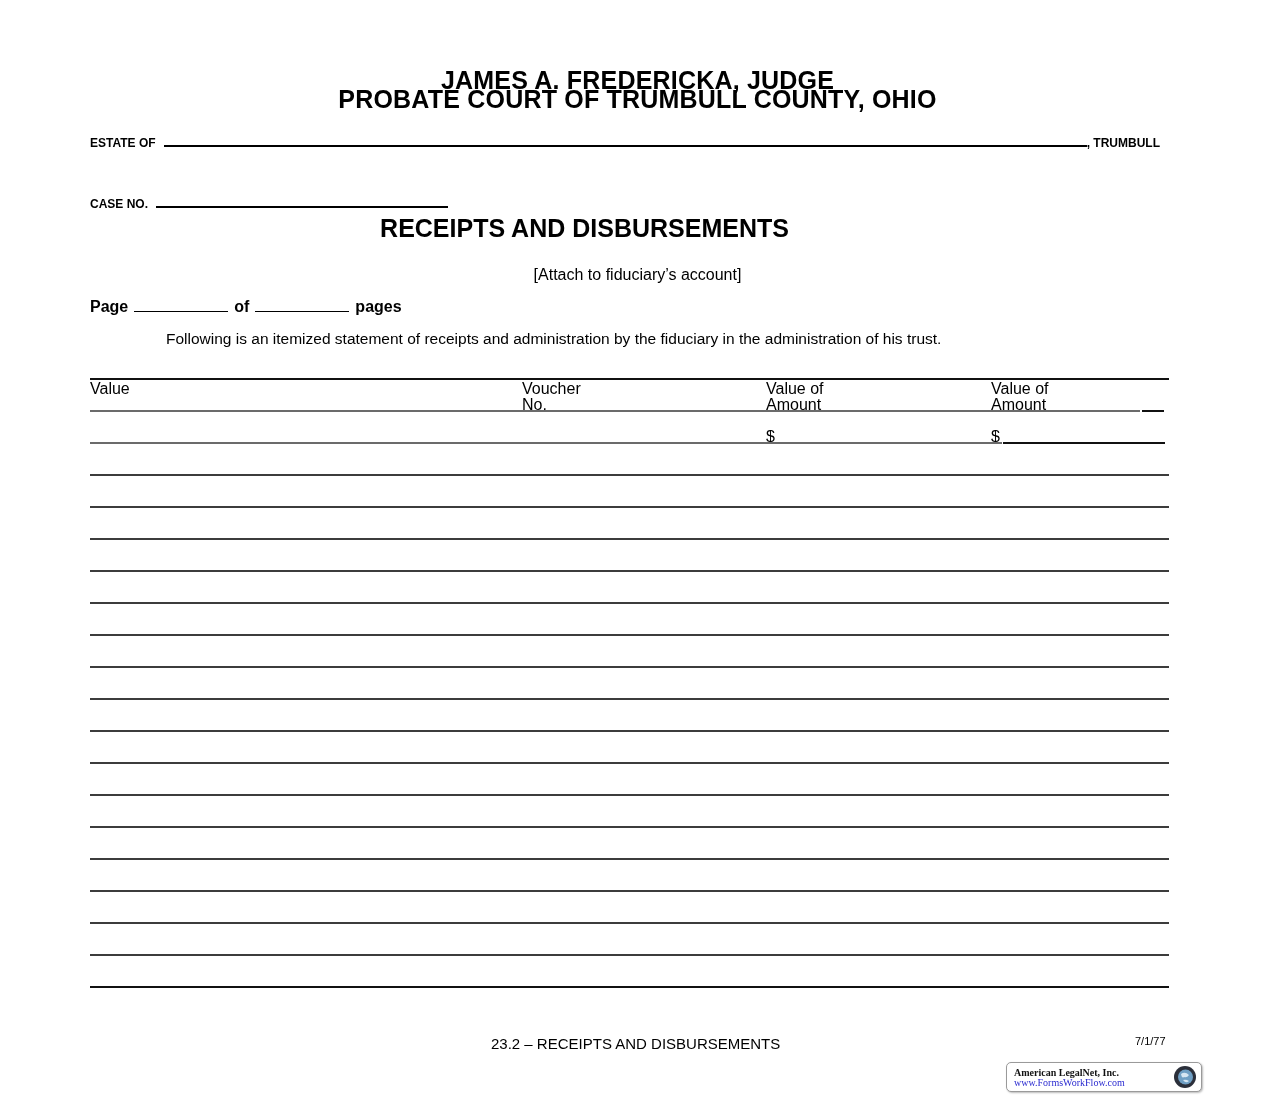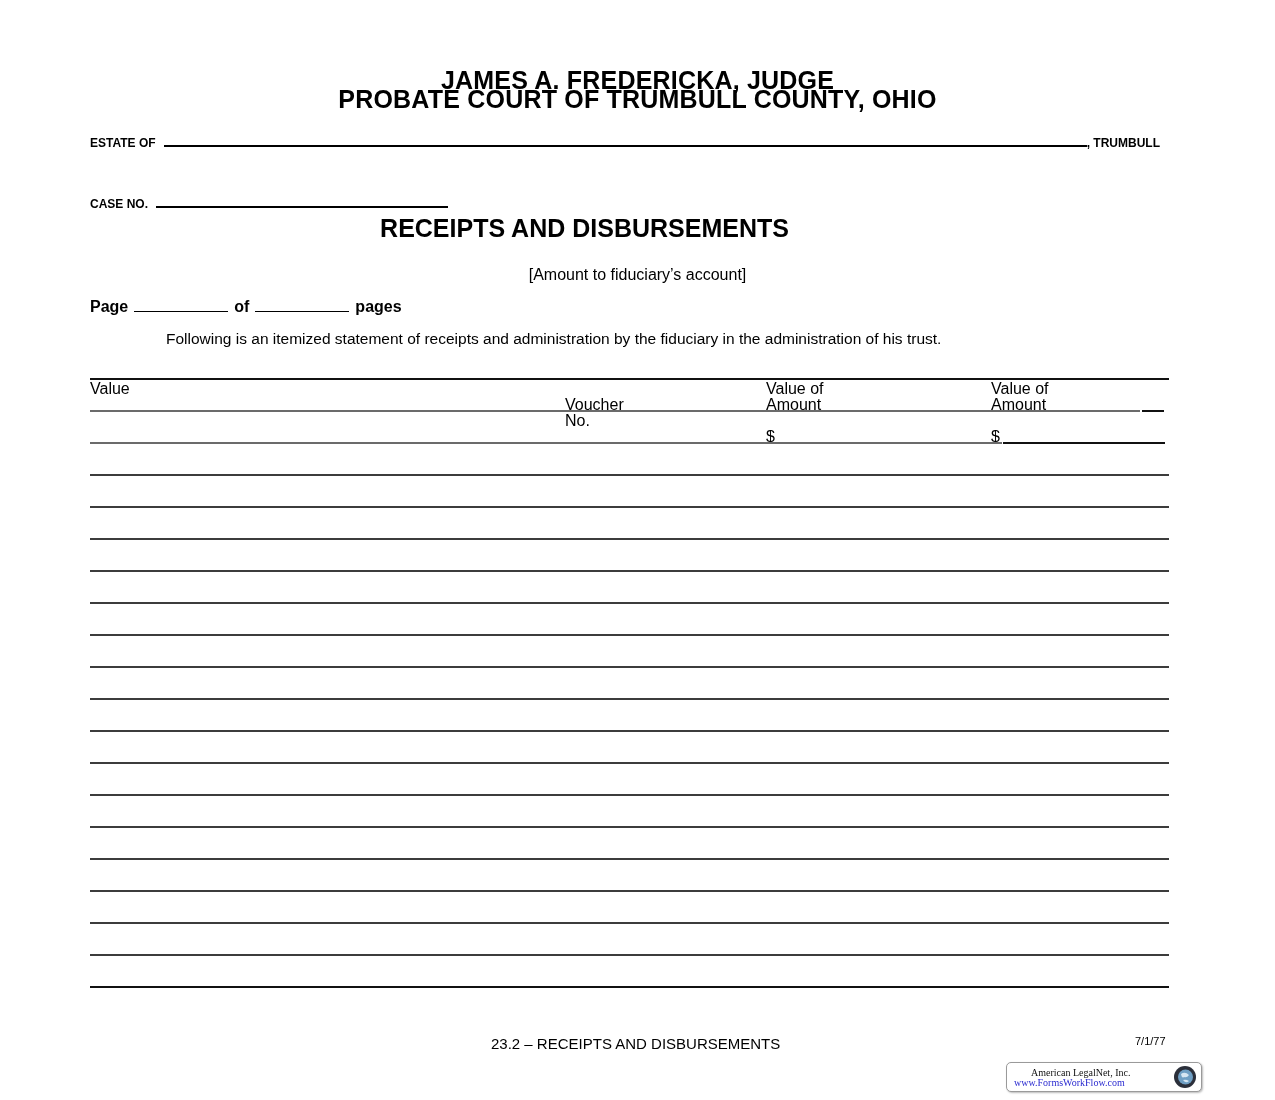--- a/index.html
+++ b/index.html
@@ -22,22 +22,22 @@
   .rule.black { border-top: 2px solid #111; }
   .rule.gray { border-top: 2px solid #6b6b6b; }
   .rule.dark { border-top: 2px solid #3c3c3c; }
   .colhead { position: absolute; font-size: 16px; line-height: 16px; top: 381px; }
   .colhead div { height: 16px; }
   .dollar { position: absolute; top: 428px; font-size: 16px; }
   .footer-form { left: 491px; top: 1035px; font-size: 15px; }
   .footer-date { left: 1135px; top: 1035px; font-size: 11px; }
   .badge { left: 1006px; top: 1062px; width: 194px; height: 28px; border: 1px solid #9a9a9a;
            border-radius: 5px; box-shadow: 1px 1px 2px #bbb; background: #fff; }
-  .badge .company { position: absolute; left: 24px; top: 4px; font-family: "Liberation Serif", serif;
-                    font-weight: normal; font-size: 10px; color: #111; }
+  .badge .company { position: absolute; left: 7px; top: 4px; font-family: "Liberation Serif", serif;
+                    font-weight: bold; font-size: 10px; color: #111; }
   .badge .url { position: absolute; left: 7px; top: 14px; font-family: "Liberation Serif", serif;
                 font-size: 10px; color: #2a2ad0; }
   .badge .globe { position: absolute; right: 4px; top: 2px; width: 24px; height: 24px; }
 </style>
 </head>
 <body>
 
 <div class="abs court-title">
   <div>JAMES A. FREDERICKA, JUDGE</div>
   <div>PROBATE COURT OF TRUMBULL COUNTY, OHIO</div>
@@ -49,40 +49,40 @@
   <span>, TRUMBULL</span>
 </div>
 
 <div class="abs case-row bold-label">
   <span>CASE NO.</span>
   <span class="blank" style="width:292px; margin-left:8px; height:14px;"></span>
 </div>
 
 <div class="abs form-title">RECEIPTS AND DISBURSEMENTS</div>
 
-<div class="abs attach-note">[Amount to fiduciary’s account]</div>
+<div class="abs attach-note">[Attach to fiduciary’s account]</div>
 
 <div class="abs page-row">
   <span>Page</span>
   <span class="blank" style="height:12px;"></span>
   <span>of</span>
   <span class="blank" style="height:12px;"></span>
   <span>pages</span>
 </div>
 
 <div class="abs intro">Following is an itemized statement of receipts and administration by the fiduciary in the administration of his trust.</div>
 
 <div>
   <div class="rule black" style="top:378px;"></div>
 
   <div class="colhead" style="left:90px;">
     <div>Value</div>
     <div></div>
   </div>
-  <div class="colhead" style="left:565px;margin-top:16px;">
+  <div class="colhead" style="left:522px;">
     <div>Voucher</div>
     <div>No.</div>
   </div>
   <div class="colhead" style="left:766px;">
     <div>Value of</div>
     <div>Amount</div>
   </div>
   <div class="colhead" style="left:991px;">
     <div>Value of</div>
     <div>Amount</div>

